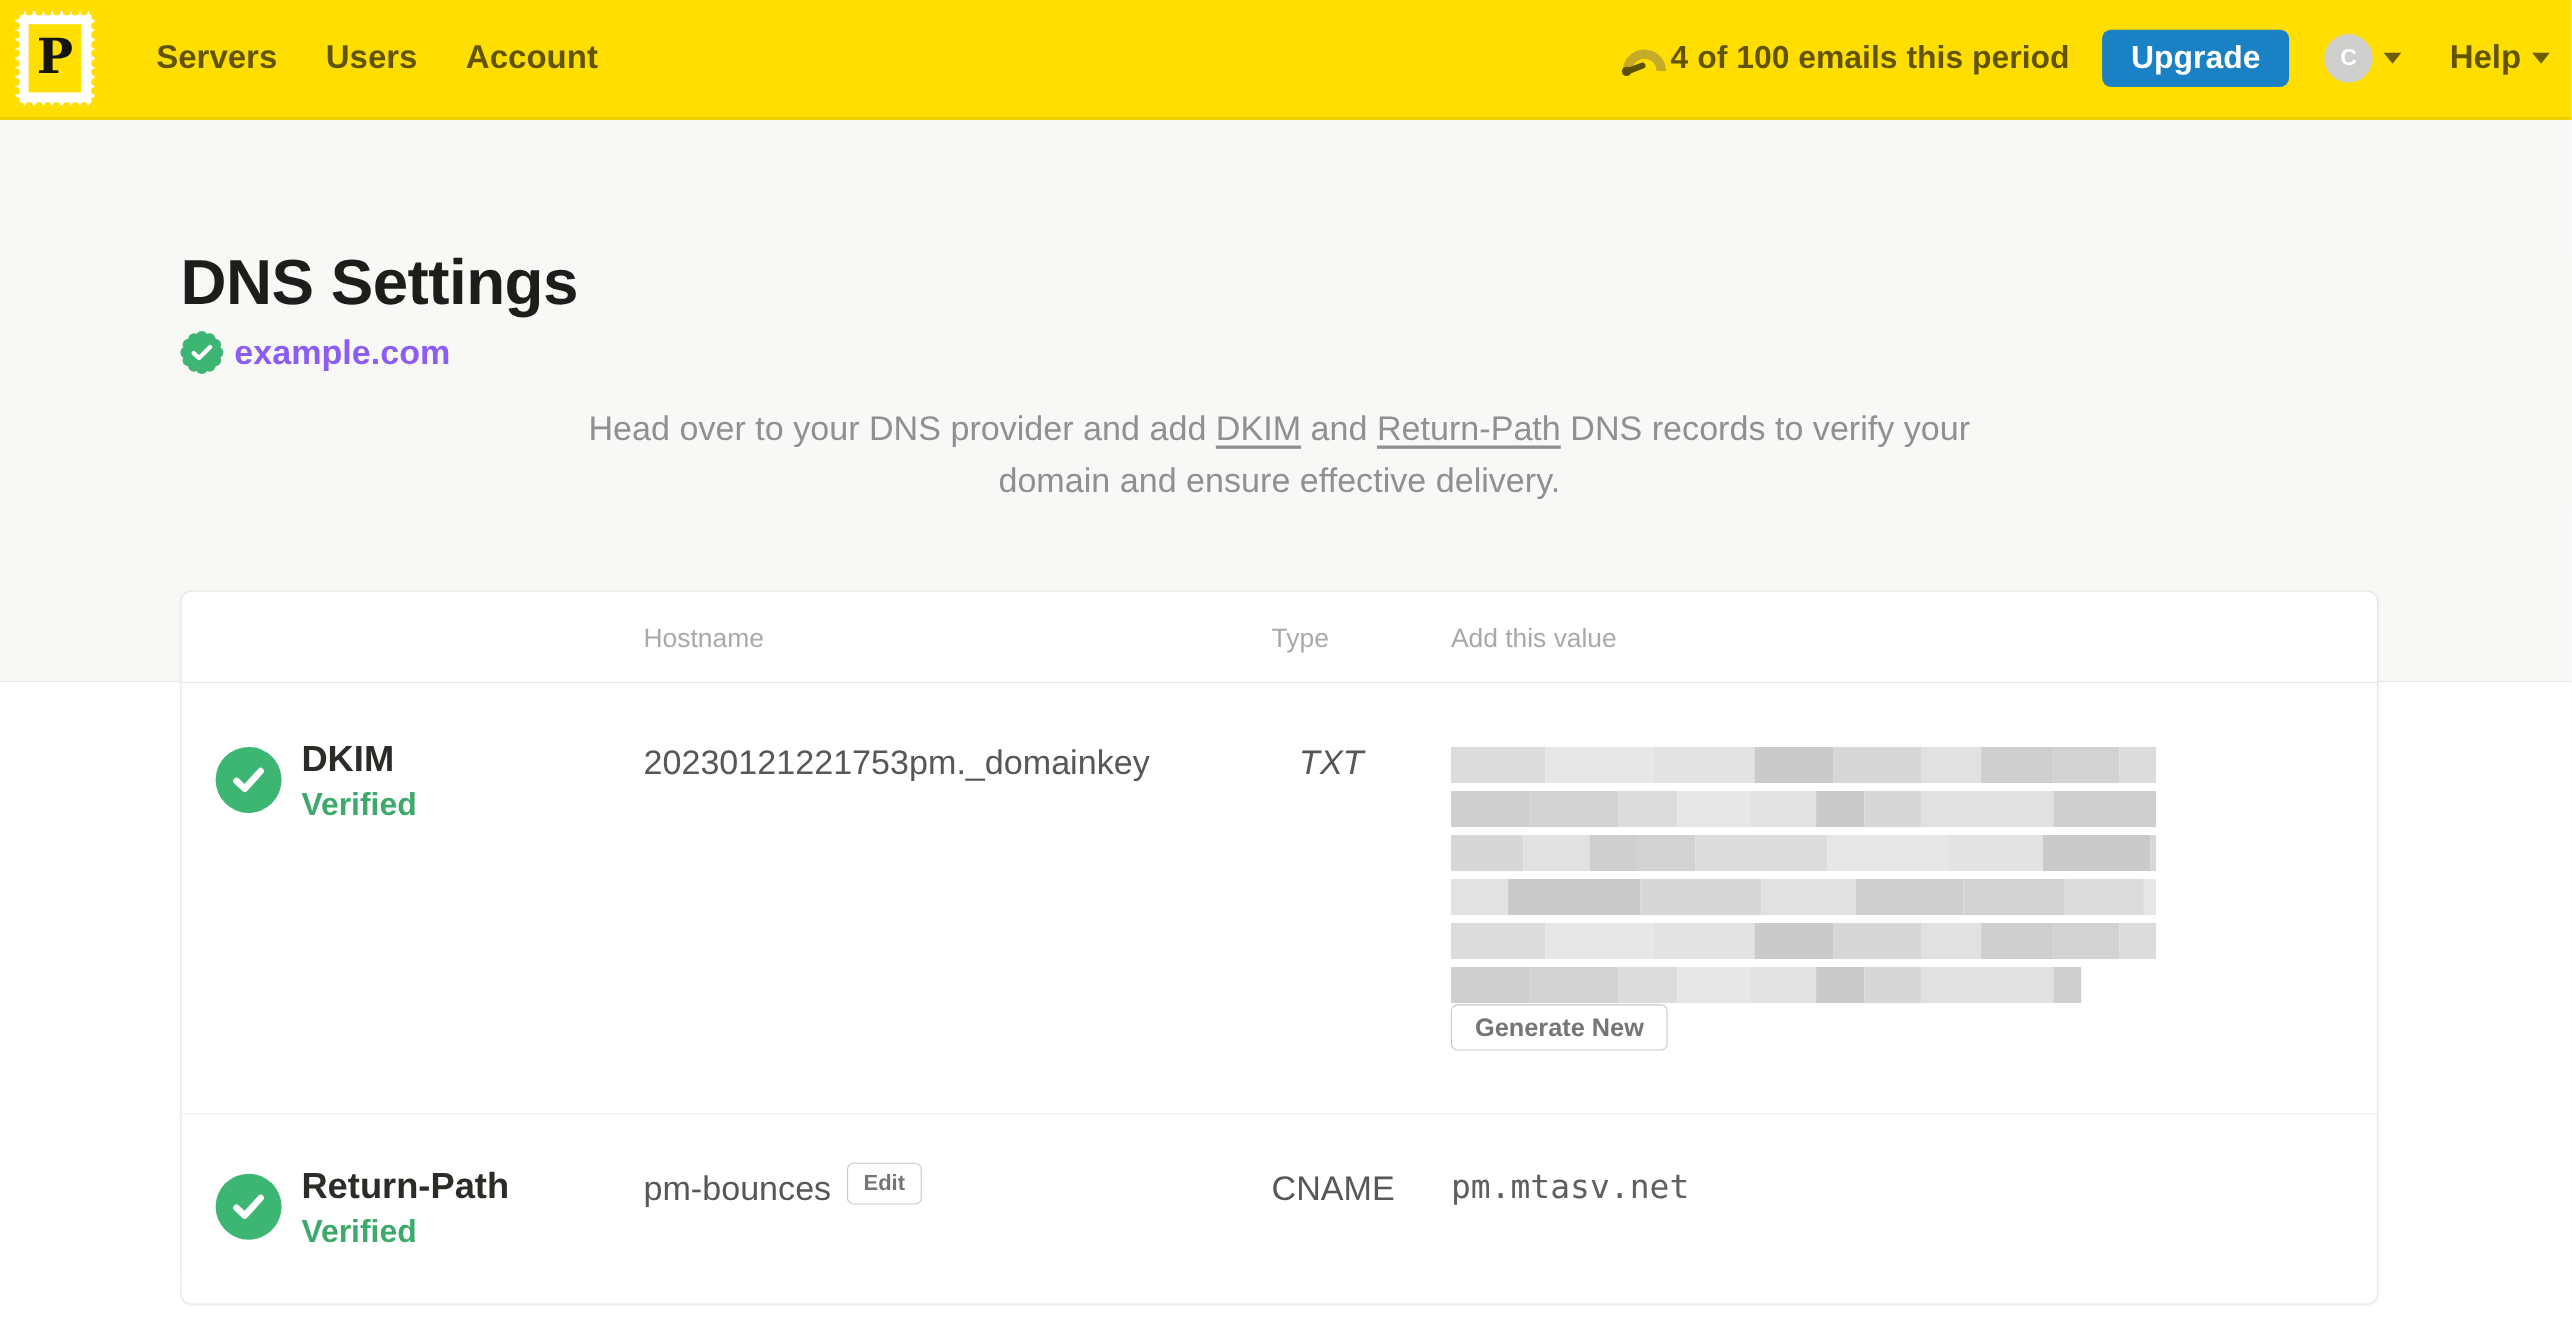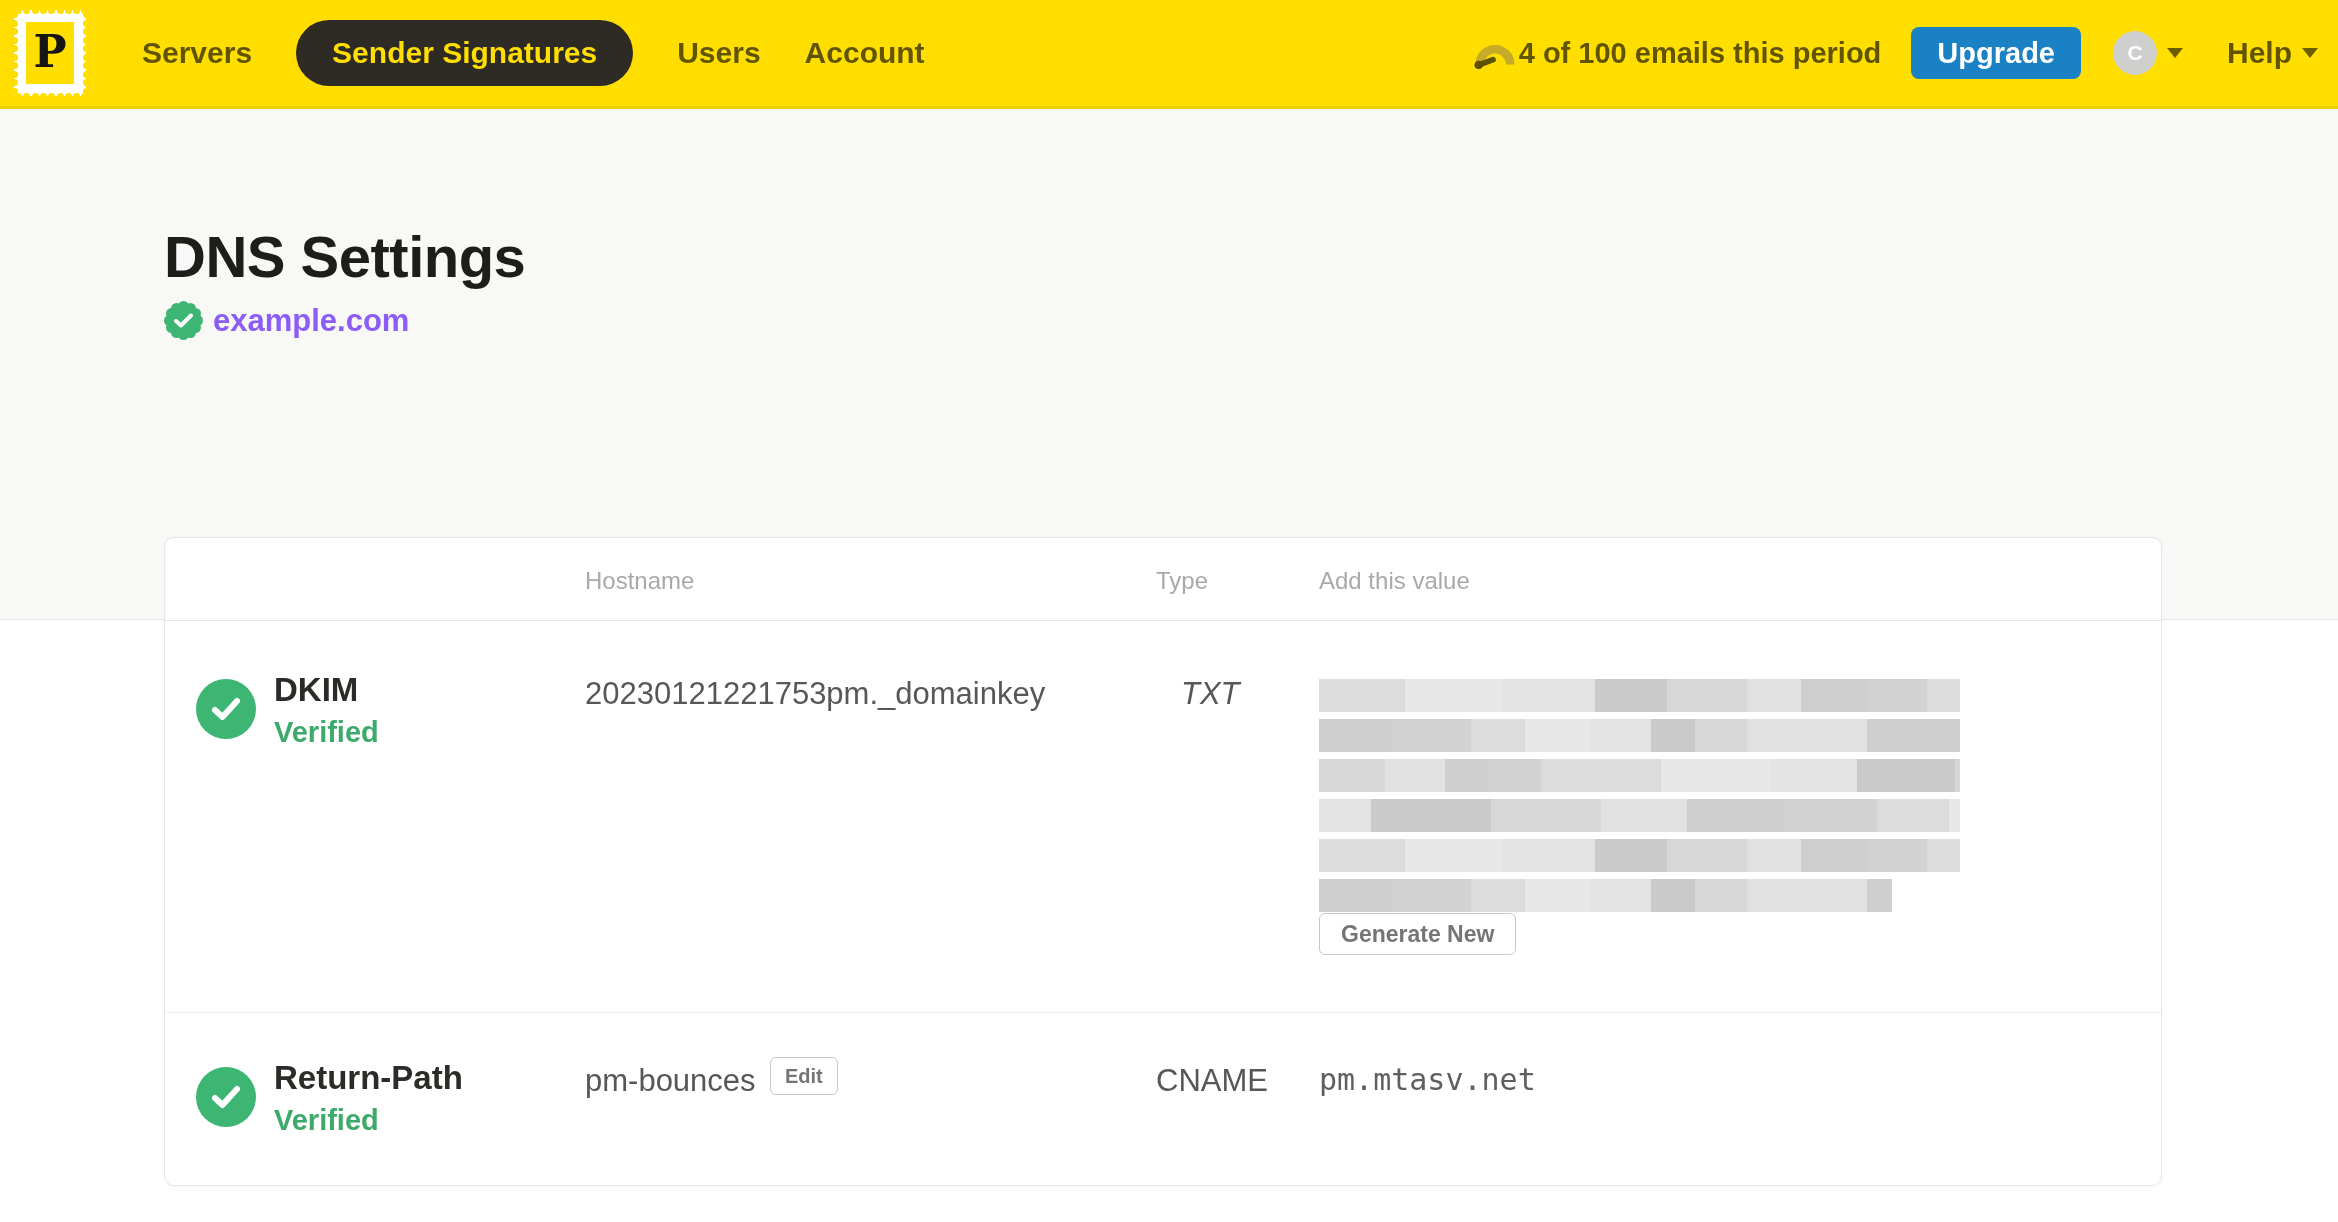--- a/index.html
+++ b/index.html
@@ -159,21 +159,20 @@
           <div class="perf" style="left: -3.5px; top: 52px;"></div>
           <div class="perf" style="left: 68.5px; top: 52px;"></div>
           <div class="perf" style="left: -3.5px; top: 60.5px;"></div>
           <div class="perf" style="left: 68.5px; top: 60.5px;"></div>
           <div class="perf" style="left: -3.5px; top: 69px;"></div>
           <div class="perf" style="left: 68.5px; top: 69px;"></div>
           <div class="perf" style="left: -3.5px; top: 77.5px;"></div>
           <div class="perf" style="left: 68.5px; top: 77.5px;"></div>
         </div>
       <a class="nav-link first">Servers</a>
-      <div class="nav-pill">Sender Signatures</div>
       <a class="nav-link">Users</a>
       <a class="nav-link">Account</a>
     </div>
     <div class="nav-right">
       <div class="usage">
         <svg width="42" height="32" viewBox="0 0 44 32">
           <path d="M7 28 A16 16 0 0 1 39 28" fill="none" stroke="#C5AB28" stroke-width="9"></path>
           <line x1="5" y1="29" x2="21" y2="23" stroke="#5E5100" stroke-width="6" stroke-linecap="round"></line>
           <circle cx="6" cy="28.5" r="4.5" fill="#5E5100"></circle>
         </svg>
@@ -209,20 +208,25 @@
         <div class="seal-dot" style="left: 28px; top: 14px;"></div>
       <div class="seal-center">
         <svg width="19" height="15" viewBox="0 0 19 15">
           <path d="M2 8 L7 12.5 L17 2.5" fill="none" stroke="#fff" stroke-width="4" stroke-linecap="round" stroke-linejoin="round"></path>
         </svg>
       </div>
     </div>
     <span class="domain-name">example.com</span>
   </div>
 
+  <div class="intro">
+    <div class="intro-inner">
+      <span>Head over to your DNS provider and add </span><a>DKIM</a><span> and </span><a>Return-Path</a><span> DNS records to verify your domain and ensure effective delivery.</span>
+    </div>
+  </div>
 
   <section class="card">
     <div class="card-header">
       <span class="col-head hostname">Hostname</span>
       <span class="col-head type">Type</span>
       <span class="col-head value">Add this value</span>
     </div>
 
     <div>
       <div class="check-circle" style="left:31px;top:141px;">

